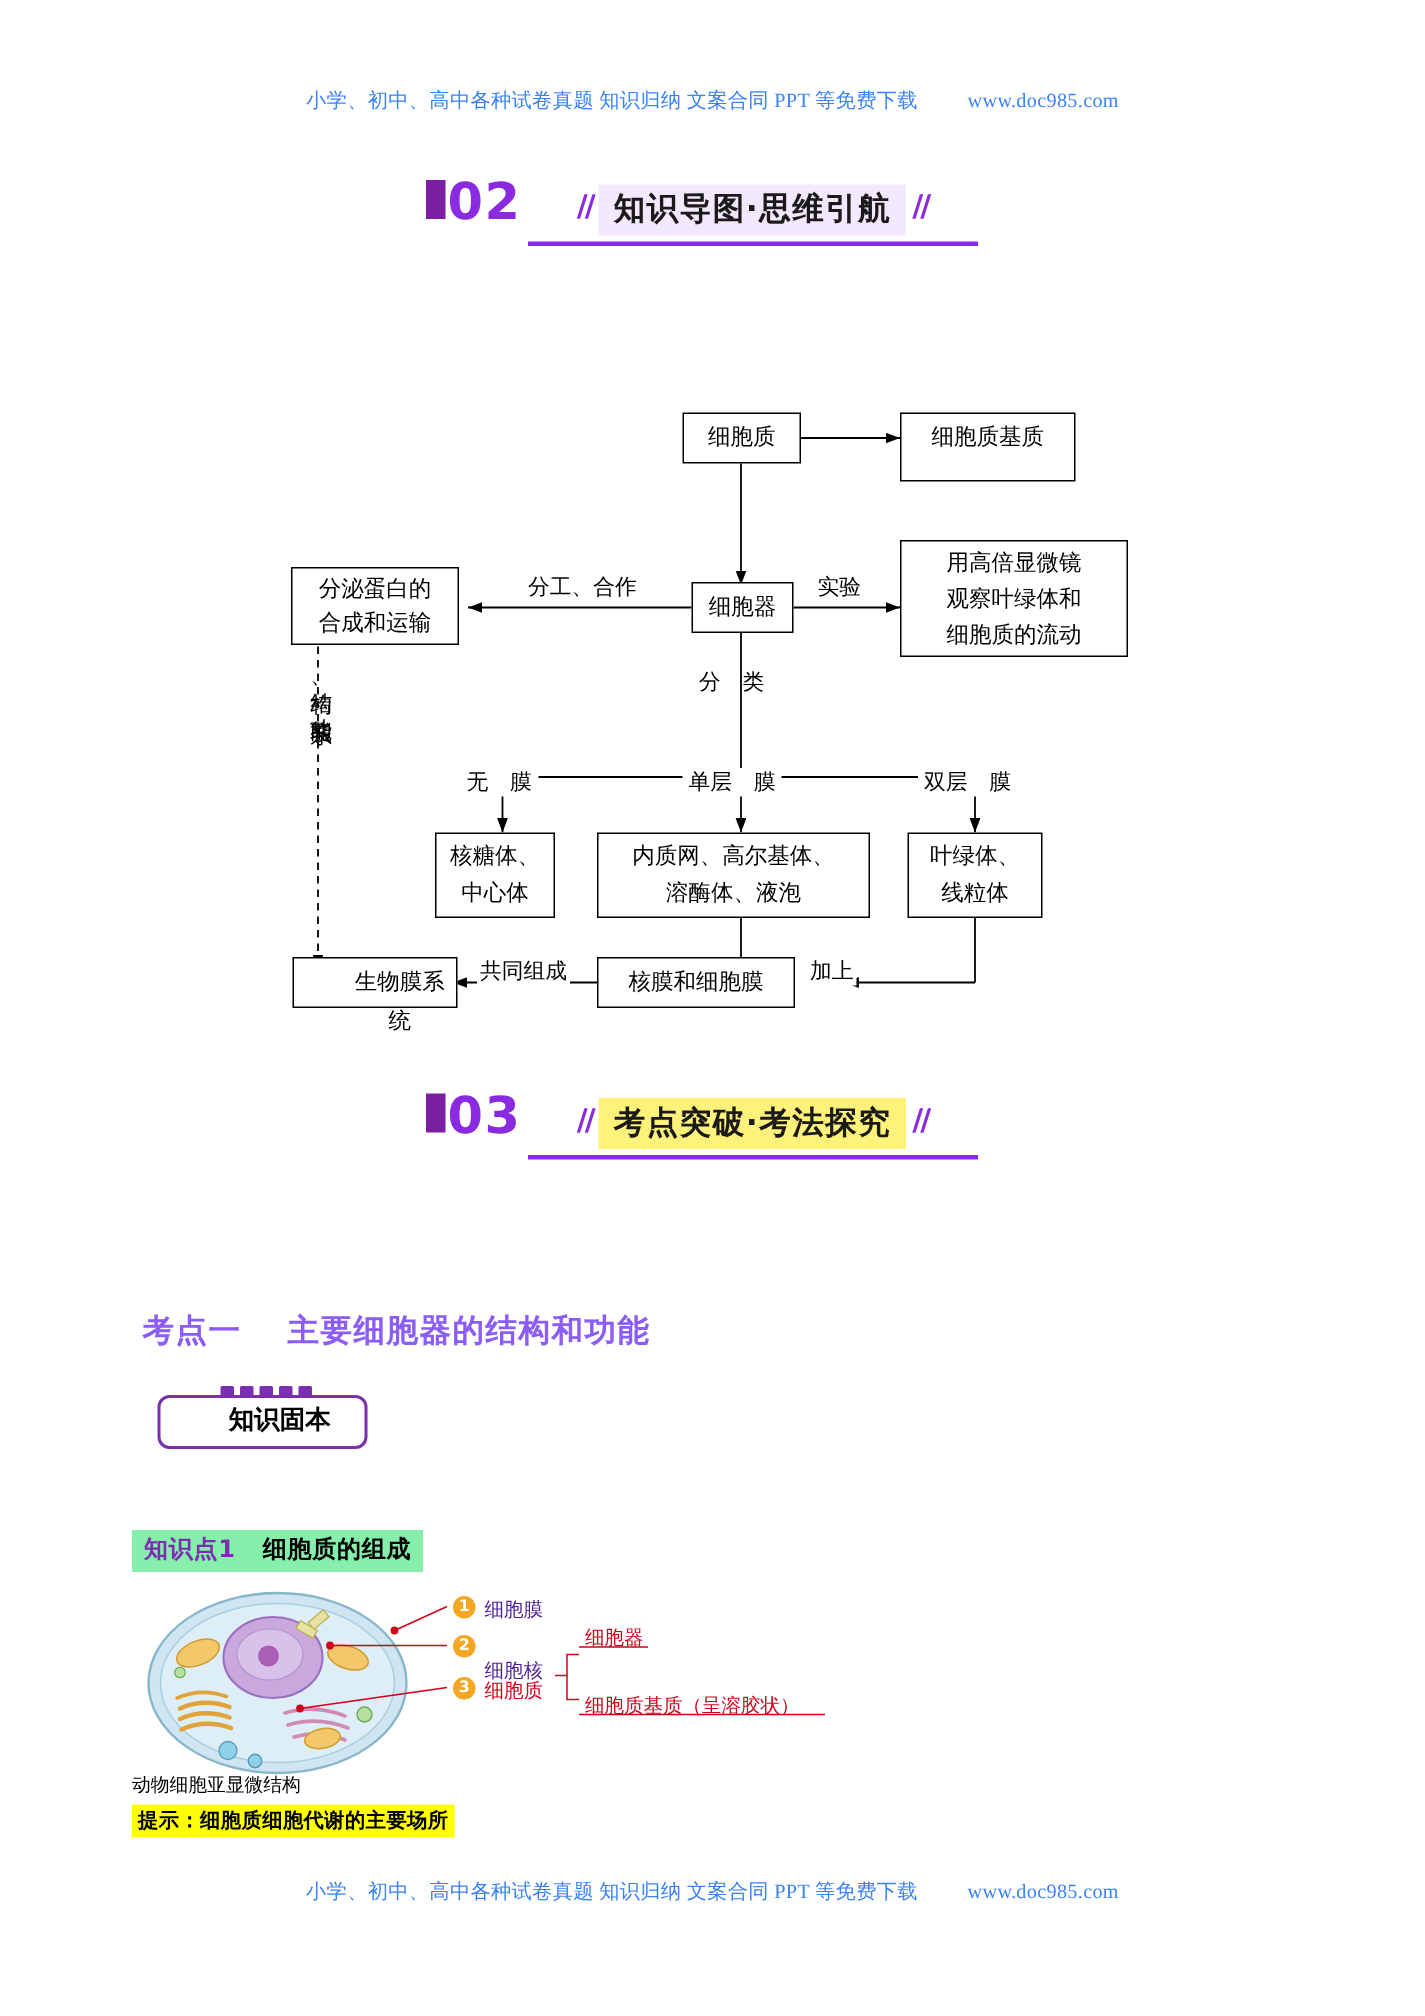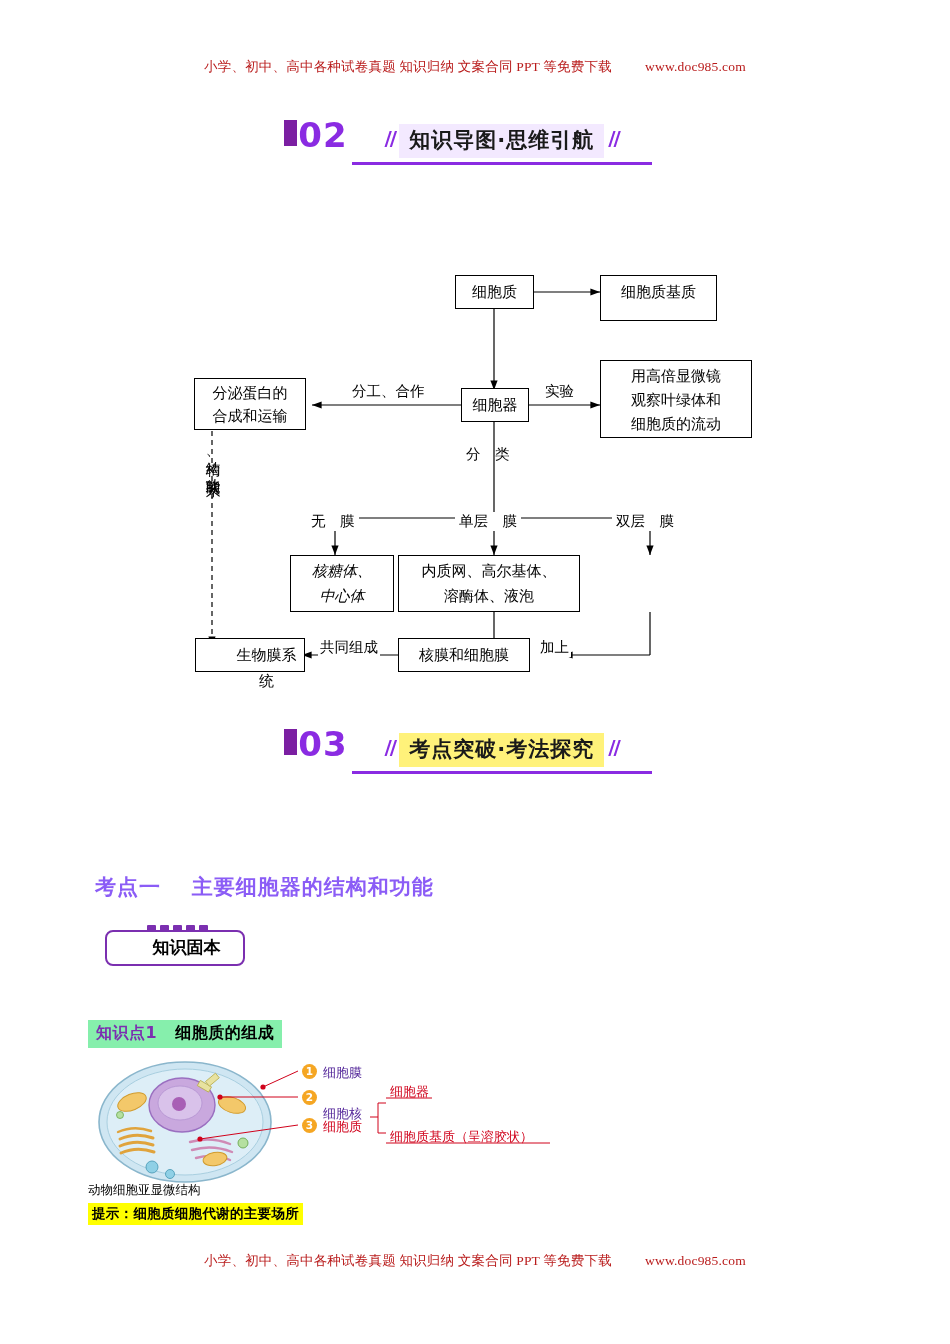--- a/index.html
+++ b/index.html
@@ -22,21 +22,21 @@
   }
 
   
   .wm {
     position: absolute;
     left: 0;
     width: 950px;
     text-align: center;
     font-size: 13.5px;
     letter-spacing: 0.2px;
-    color: #b91c1c;
+    color: #3b82f6;
     font-family: "Liberation Serif", serif;
   }
   .wm .sep { display: inline-block; width: 26px; }
   .wm-top { top: 58px; }
   .wm-bottom { top: 1252px; }
 
   
   .sec {
     position: absolute;
     left: 0;
@@ -307,26 +307,28 @@
 
     <div class="node" style="left:461px; top:138px; width:68px; height:34px; line-height:26px;">细胞器</div>
 
     <div class="node" style="left:194px; top:128px; width:112px; height:52px; line-height:23px; padding-top:3px;">分泌蛋白的
 合成和运输</div>
 
     <div class="node" style="left:600px; top:110px; width:152px; height:78px; line-height:24px; padding-top:3px;">用高倍显微镜
 观察叶绿体和
 细胞质的流动</div>
 
-    <div class="node" style="left:290px; top:305px; width:104px; height:57px; line-height:25px; padding-top:3px;font-style:italic;">核糖体、
+    <div class="node" style="left:290px; top:305px; width:80px; height:57px; line-height:25px; padding-top:3px;">核糖体、
 中心体</div>
 
     <div class="node" style="left:398px; top:305px; width:182px; height:57px; line-height:25px; padding-top:3px;">内质网、高尔基体、
 溶酶体、液泡</div>
 
+    <div class="node" style="left:605px; top:305px; width:90px; height:57px; line-height:25px; padding-top:3px;">叶绿体、
+线粒体</div>
 
     <div class="node" style="left:195px; top:388px; width:110px; height:34px; line-height:26px;padding-left:39px;">生物膜系统</div>
 
     <div class="node" style="left:398px; top:388px; width:132px; height:34px; line-height:26px;">核膜和细胞膜</div>
 
     <div class="lbl" style="left:352px; top:132px;">分工、合作</div>
     <div class="lbl" style="left:545px; top:132px;">实验</div>
     <div class="lbl" style="left:466px; top:195px;">分　类</div>
     <div class="lbl" style="left:307px; top:262px; background:#fff; padding:0 4px;">无　膜</div>
     <div class="lbl" style="left:455px; top:262px; background:#fff; padding:0 4px;">单层　膜</div>

